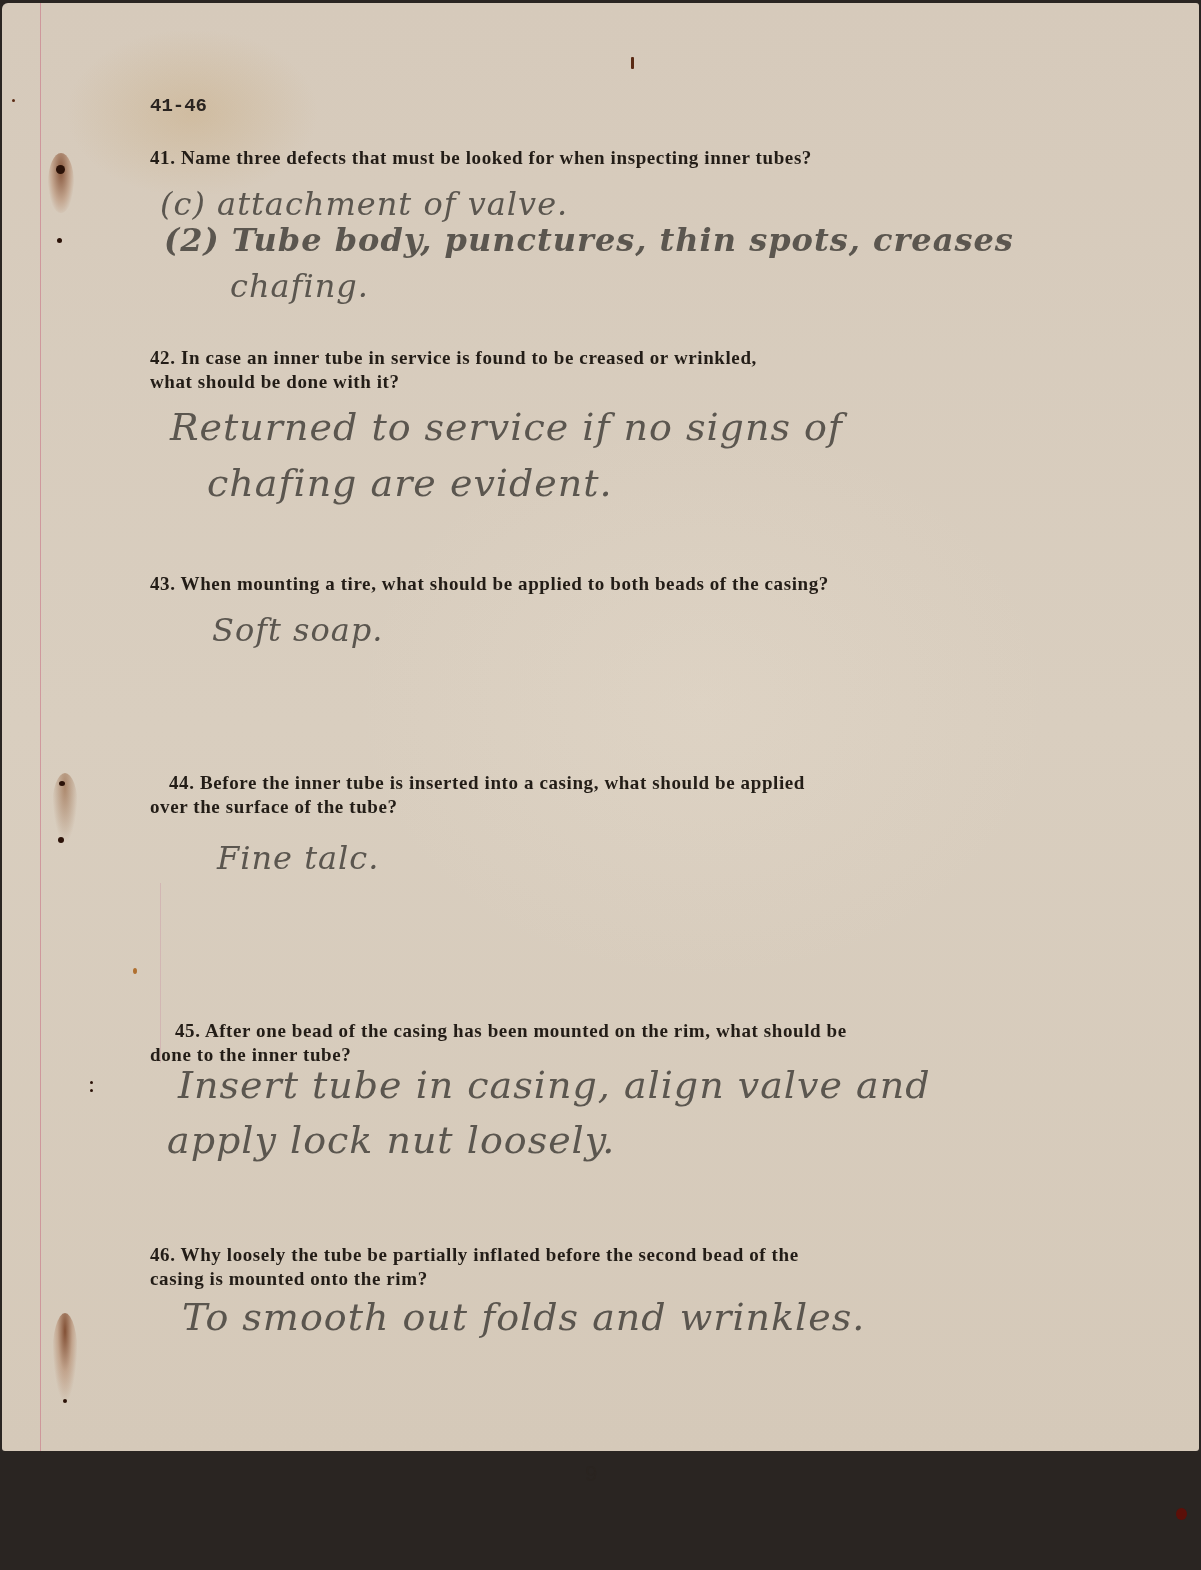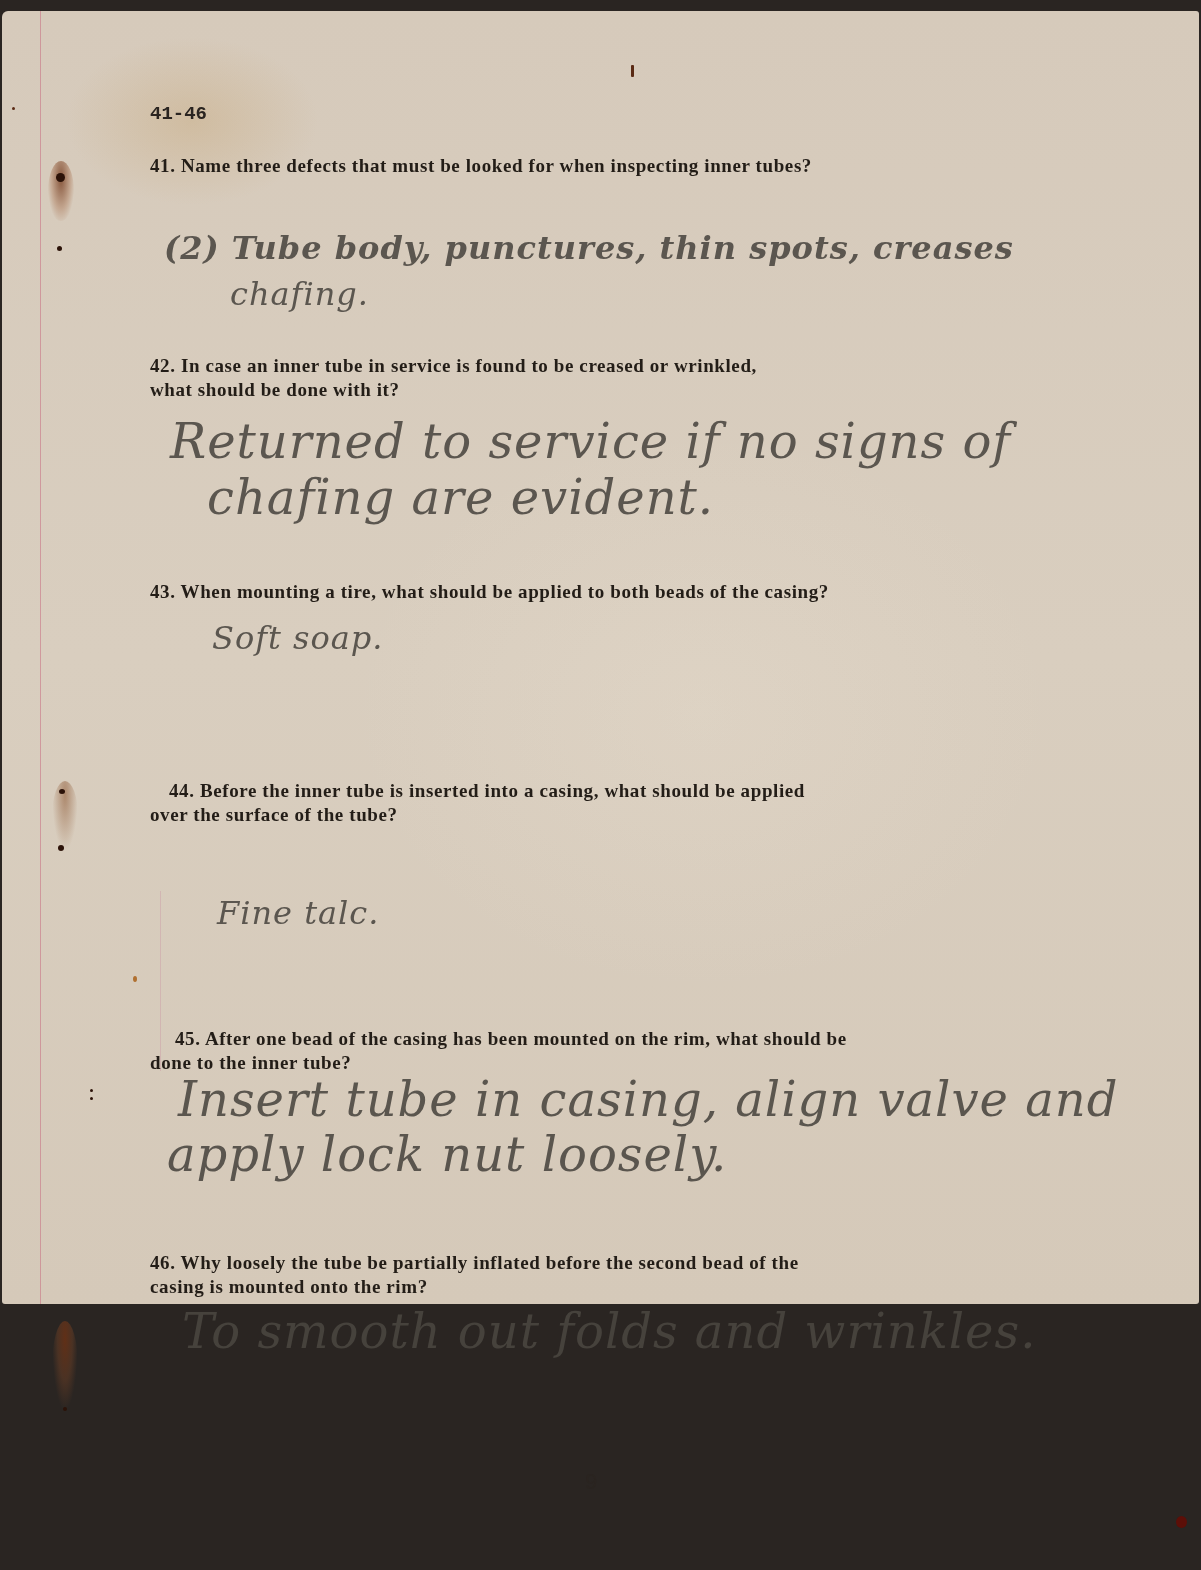--- a/index.html
+++ b/index.html
@@ -9,23 +9,23 @@
     }
     body {
       width: 1201px;
       height: 1570px;
       position: relative;
       overflow: hidden;
     }
     .page {
       position: absolute;
       left: 2px;
-      top: 11px;
+      top: 3px;
       width: 1197px;
-      height: 1293px;
+      height: 1448px;
       background: #d8ccbc;
       background-image:
         radial-gradient(ellipse 180px 120px at 190px 110px, rgba(190,150,90,0.28), rgba(190,150,90,0) 70%),
         radial-gradient(ellipse 500px 400px at 700px 700px, rgba(235,225,210,0.25), rgba(235,225,210,0) 70%),
         linear-gradient(180deg, #d6cabb 0%, #d9cebf 50%, #d5c9b9 100%);
       border-radius: 6px 3px 3px 3px;
     }
     .margin-line {
       position: absolute;
       left: 38px;
@@ -57,21 +57,21 @@
       white-space: pre;
     }
     .hand {
       position: absolute;
       font-family: "DejaVu Serif", "Liberation Serif", serif;
       font-style: italic;
       color: #4a4640;
       white-space: pre;
       opacity: 0.88;
     }
-    .hand.h-lg { font-size: 48px; letter-spacing: 1px; }
+    .hand.h-lg { font-size: 38px; letter-spacing: 1px; }
     .hand.h-md { font-size: 32px; letter-spacing: 1px; }
     .page-num {
       position: absolute;
       left: 583px;
       top: 1458px;
       font-family: "Liberation Sans", sans-serif;
       font-size: 22px;
       color: #2a2420;
     }
     .header-code {
@@ -113,34 +113,35 @@
   <div class="stain" style="left:50px;top:1310px;width:26px;height:90px;background:radial-gradient(ellipse at 50% 20%, rgba(110,50,20,0.8), rgba(150,80,40,0.3) 40%, rgba(150,80,40,0) 70%);"></div>
   <div class="stain" style="left:61px;top:1396px;width:4px;height:4px;background:#2b1208;"></div>
   <div class="stain" style="left:1174px;top:1505px;width:11px;height:12px;background:#5c0f08;"></div>
   <div class="stain" style="left:131px;top:965px;width:4px;height:6px;background:#b07030;"></div>
 
   <div class="mark"></div>
 
   <div class="header-code">41-46</div>
 
   <div class="typed" style="left:148px;top:143px;"><span>41.</span> <span>Name three defects that must be looked for when inspecting inner tubes?</span></div>
+  <div class="hand h-md" style="left:158px;top:182px;">(c) attachment of valve.</div>
   <div class="hand h-md" style="left:162px;top:218px;font-weight:bold;">(2) Tube body, punctures, thin spots, creases</div>
   <div class="hand h-md" style="left:228px;top:264px;">chafing.</div>
 
   <div class="typed" style="left:148px;top:343px;"><span>42.</span> <span>In case an inner tube in service is found to be creased or wrinkled,</span></div>
   <div class="typed" style="left:148px;top:367px;">what should be done with it?</div>
   <div class="hand h-lg" style="left:168px;top:402px;">Returned to service if no signs of</div>
   <div class="hand h-lg" style="left:205px;top:458px;">chafing are evident.</div>
 
   <div class="typed" style="left:148px;top:569px;"><span>43.</span> <span>When mounting a tire, what should be applied to both beads of the casing?</span></div>
   <div class="hand h-md" style="left:210px;top:608px;">Soft soap.</div>
 
   <div class="typed" style="left:148px;top:768px;margin-left:19px;"><span>44.</span> <span>Before the inner tube is inserted into a casing, what should be applied</span></div>
   <div class="typed" style="left:148px;top:792px;">over the surface of the tube?</div>
-  <div class="hand h-md" style="left:215px;top:836px;margin-top:47px;">Fine talc.</div>
+  <div class="hand h-md" style="left:215px;top:836px;">Fine talc.</div>
 
   <div class="typed" style="left:148px;top:1016px;margin-left:25px;"><span>45.</span> <span>After one bead of the casing has been mounted on the rim, what should be</span></div>
   <div class="typed" style="left:148px;top:1040px;">done to the inner tube?</div>
   <div class="hand h-lg" style="left:165px;top:1060px;margin-left:11px;">Insert tube in casing, align valve and</div>
   <div class="hand h-lg" style="left:165px;top:1115px;">apply lock nut loosely.</div>
 
   <div class="typed" style="left:148px;top:1240px;"><span>46.</span> <span>Why loosely the tube be partially inflated before the second bead of the</span></div>
   <div class="typed" style="left:148px;top:1264px;">casing is mounted onto the rim?</div>
   <div class="hand h-lg" style="left:180px;top:1292px;">To smooth out folds and wrinkles.</div>
 

